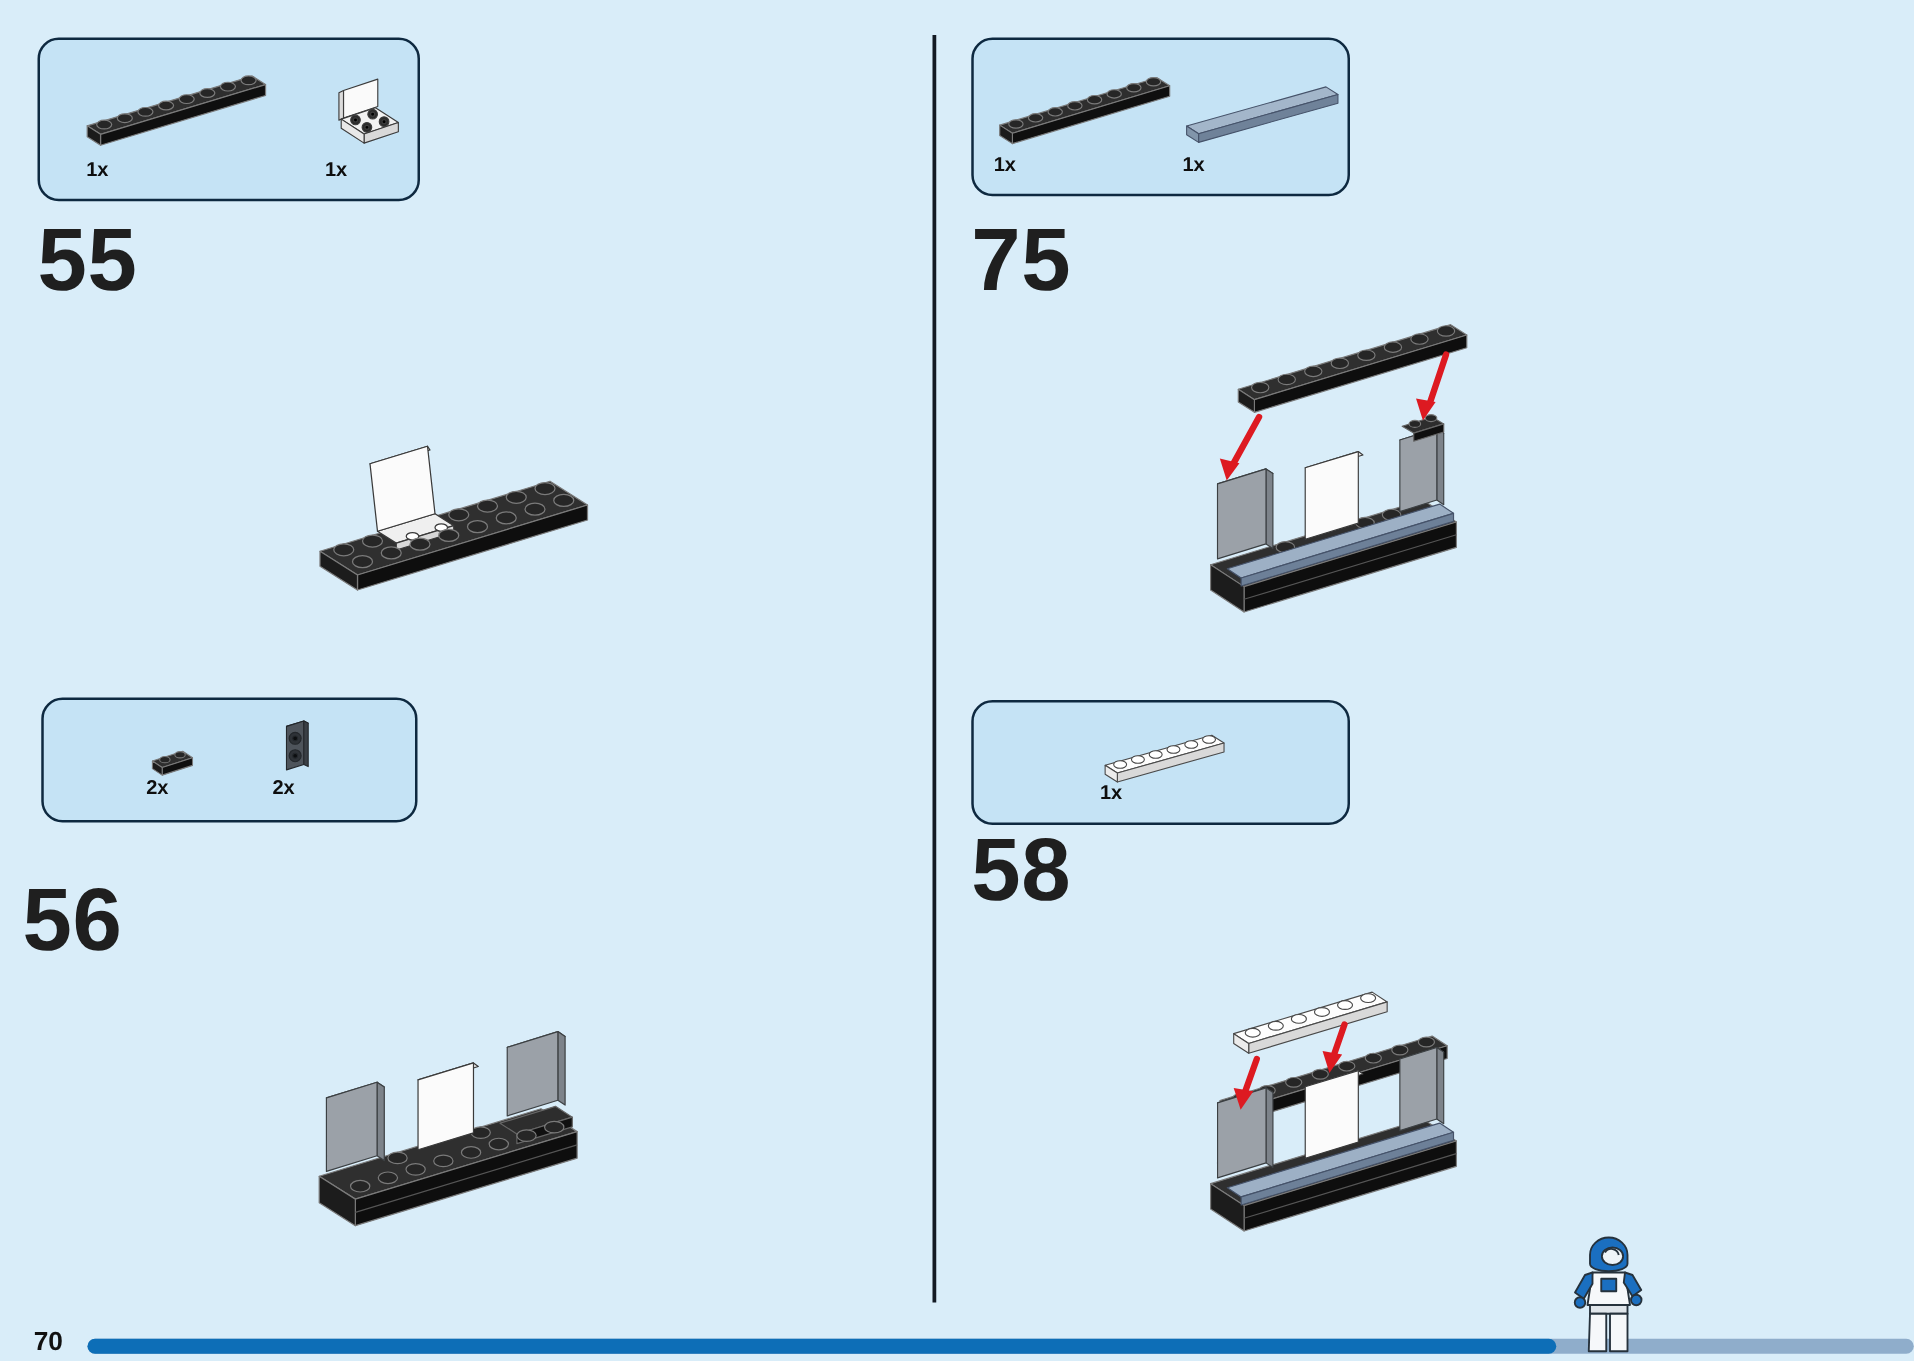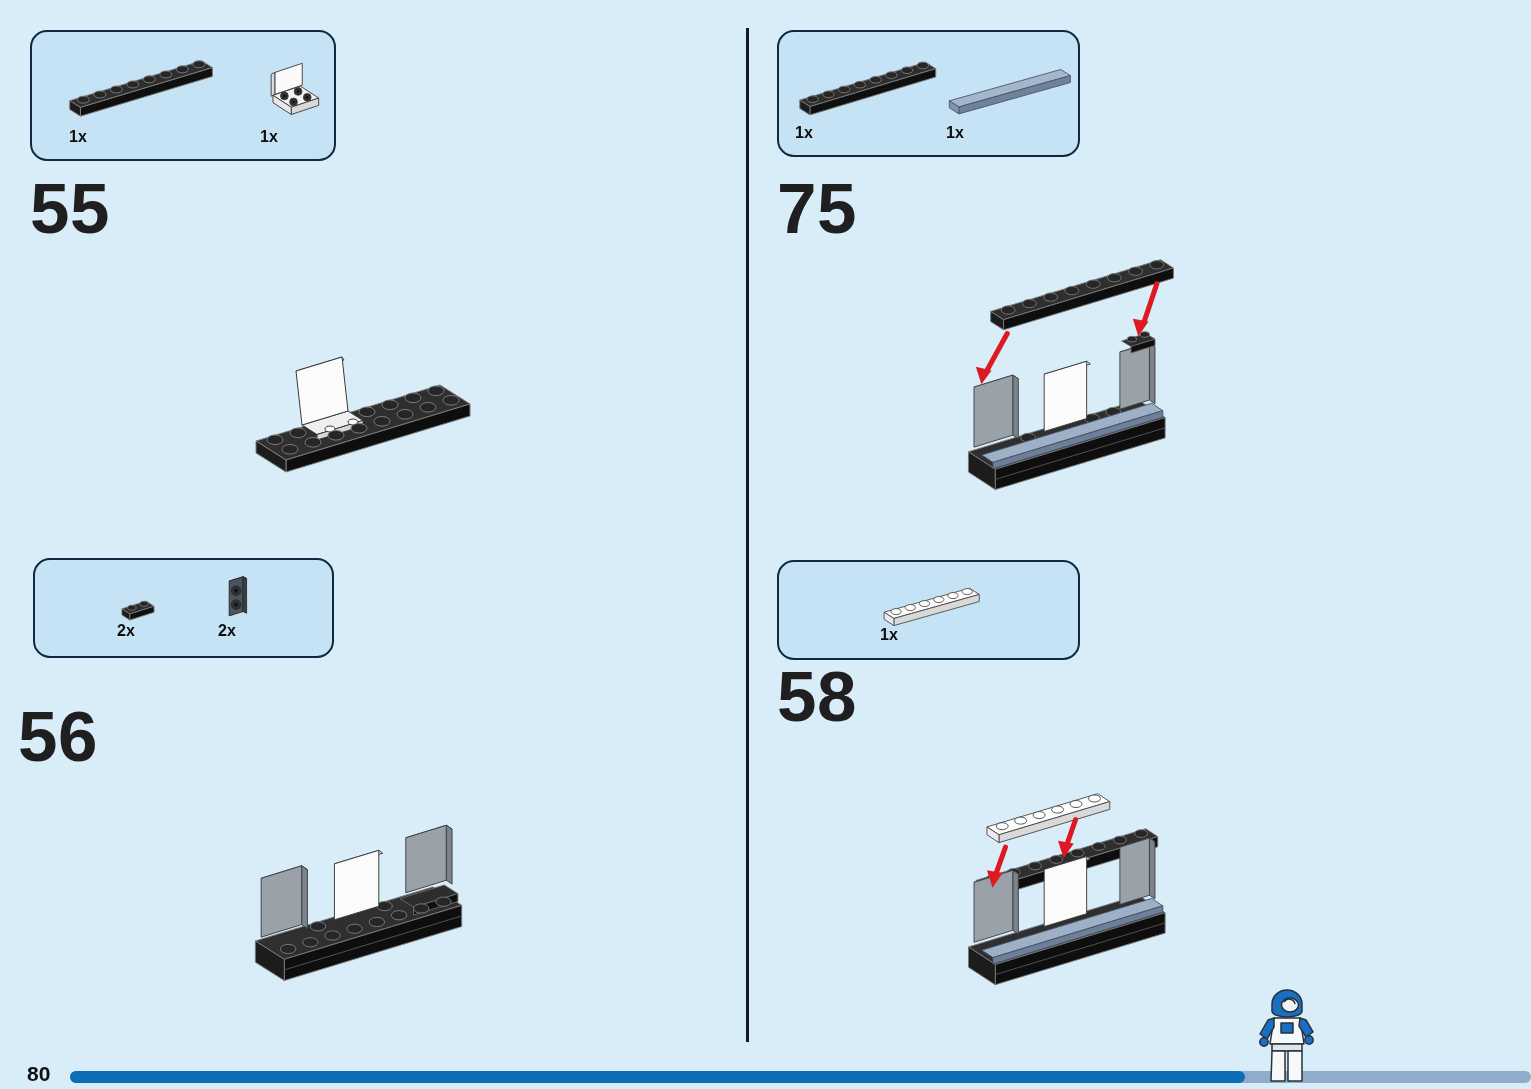--- a/index.html
+++ b/index.html
@@ -387,21 +387,21 @@
       </g>
       <g>
         <line x1="138" y1="58" x2="129" y2="84" stroke="#dd1a21" stroke-width="5.5" stroke-linecap="round"></line>
         <polygon points="125,100 119,81 136,84" fill="#dd1a21"></polygon>
       </g>
     </svg>
   </div>
 
   <div class="divider"></div>
 
-  <div class="page-num">80</div>
+  <div class="page-num">70</div>
 
   <div class="progress-track">
     <div class="progress-done"></div>
   </div>
 
   <div class="minifig">
     <svg width="62" height="104" viewBox="0 0 60 104">
       <g stroke="#26323c" stroke-width="1.5" stroke-linejoin="round">
         <path d="M15,22 a15,14 0 1 1 30,0 l0,7 a15,6 0 0 1 -30,0 z" fill="#1b6fc0"></path>
         <ellipse cx="33" cy="23" rx="8.5" ry="7" fill="#eef4f8"></ellipse>

